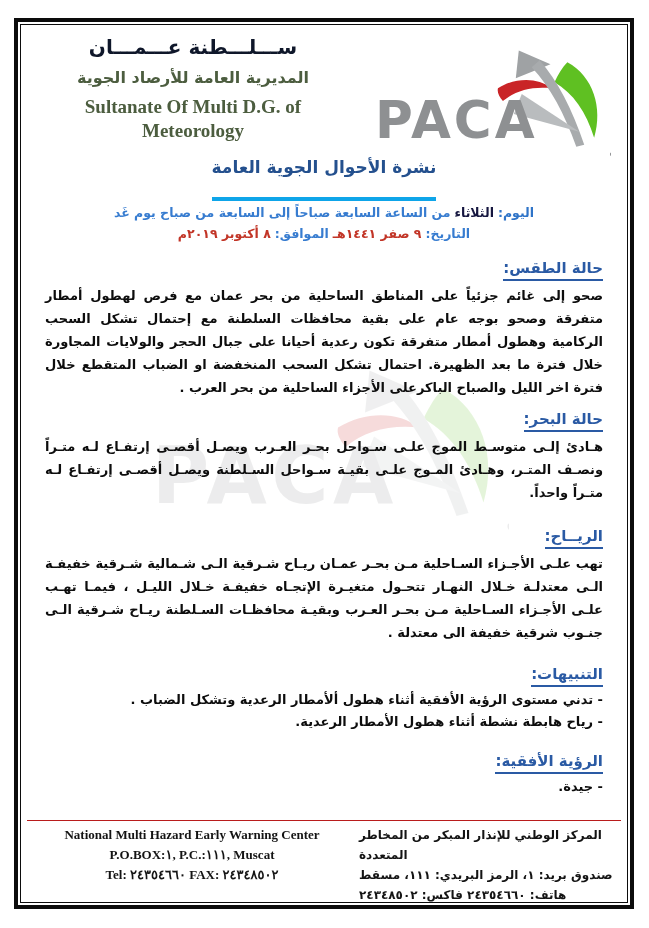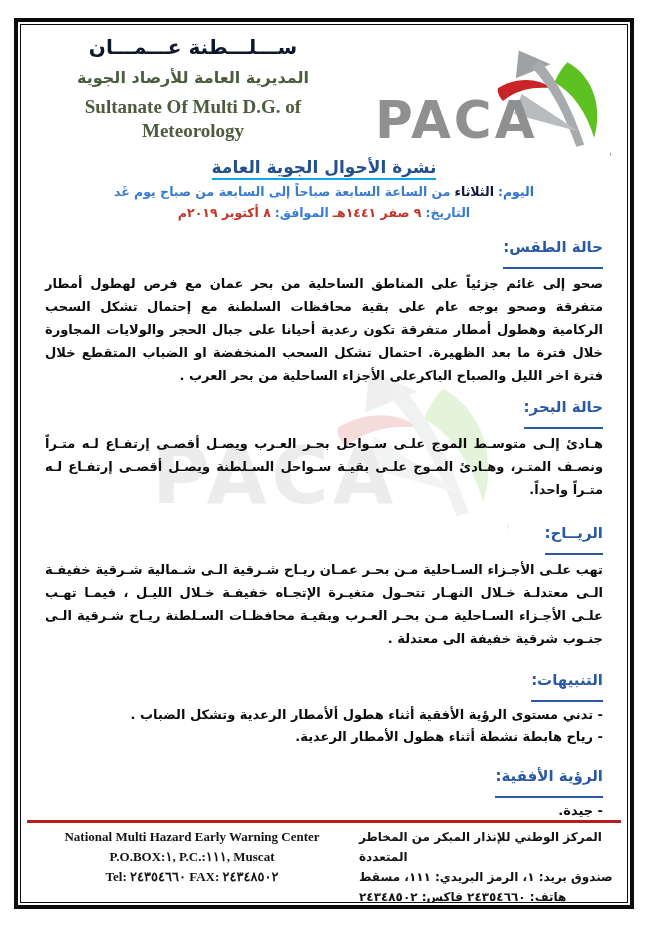--- a/index.html
+++ b/index.html
@@ -33,43 +33,43 @@
   .watermark{
     position:absolute;top:340px;left:128px;width:360px;opacity:0.16;z-index:0;
     pointer-events:none;
   }
   .watermark svg{display:block;width:360px;height:170px;}
   
   .content{position:absolute;top:132px;left:14px;right:14px;z-index:1;}
   .doc-title-wrap{text-align:center;}
   .doc-title{
     display:inline-block;direction:rtl;font-size:17px;font-weight:bold;color:#24508e;
-    border-bottom:2px solid #0ea5e9;padding-bottom:1px;
+    border-bottom:4px solid #0ea5e9;padding-bottom:20px;
   }
   .date-block{direction:rtl;text-align:center;margin-top:1px;font-size:12.5px;line-height:21px;}
   .c-blue{color:#377cd0;font-weight:600;}
   .c-bluebold{color:#2f74c8;font-weight:bold;}
   .c-dark{color:#15163f;font-weight:bold;}
   .c-red{color:#c23527;font-weight:600;}
   .sec{direction:rtl;margin:0 10px;}
   .sec-h{
     display:inline-block;font-size:15px;font-weight:bold;color:#2a5aa4;
-    border-bottom:2px solid #2a5aa4;padding-bottom:11px;
+    border-bottom:2px solid #2a5aa4;padding-bottom:2px;
   }
   .sec-body{
     font-size:13px;font-weight:bold;color:#0d0d0d;line-height:23px;
     text-align:justify;margin-top:3px;
   }
   .sec-bullets{font-size:13px;font-weight:bold;color:#0d0d0d;line-height:22px;margin-top:2px;}
   .mt14{margin-top:14px;} .mt24{margin-top:22px;} .mt12{margin-top:10px;}
   .mt16{margin-top:20px;} .mt20{margin-top:18px;}
   
   .footer{
     position:absolute;left:6px;right:6px;top:795px;z-index:1;
-    border-top:3px solid #b91c1c;padding-top:4px;
+    border-top:1px solid #b91c1c;padding-top:4px;
     font-family:"Liberation Serif",serif;
   }
   .footer-cols{display:flex;justify-content:space-between;}
   .footer-en{width:330px;text-align:center;font-size:13px;font-weight:bold;color:#141414;line-height:20px;}
   .footer-ar{width:262px;text-align:left;direction:rtl;font-size:12px;font-weight:600;color:#141414;line-height:20px;font-family:"DejaVu Sans",sans-serif;}
 </style>
 </head>
 <body>
 
 <div class="frame">

